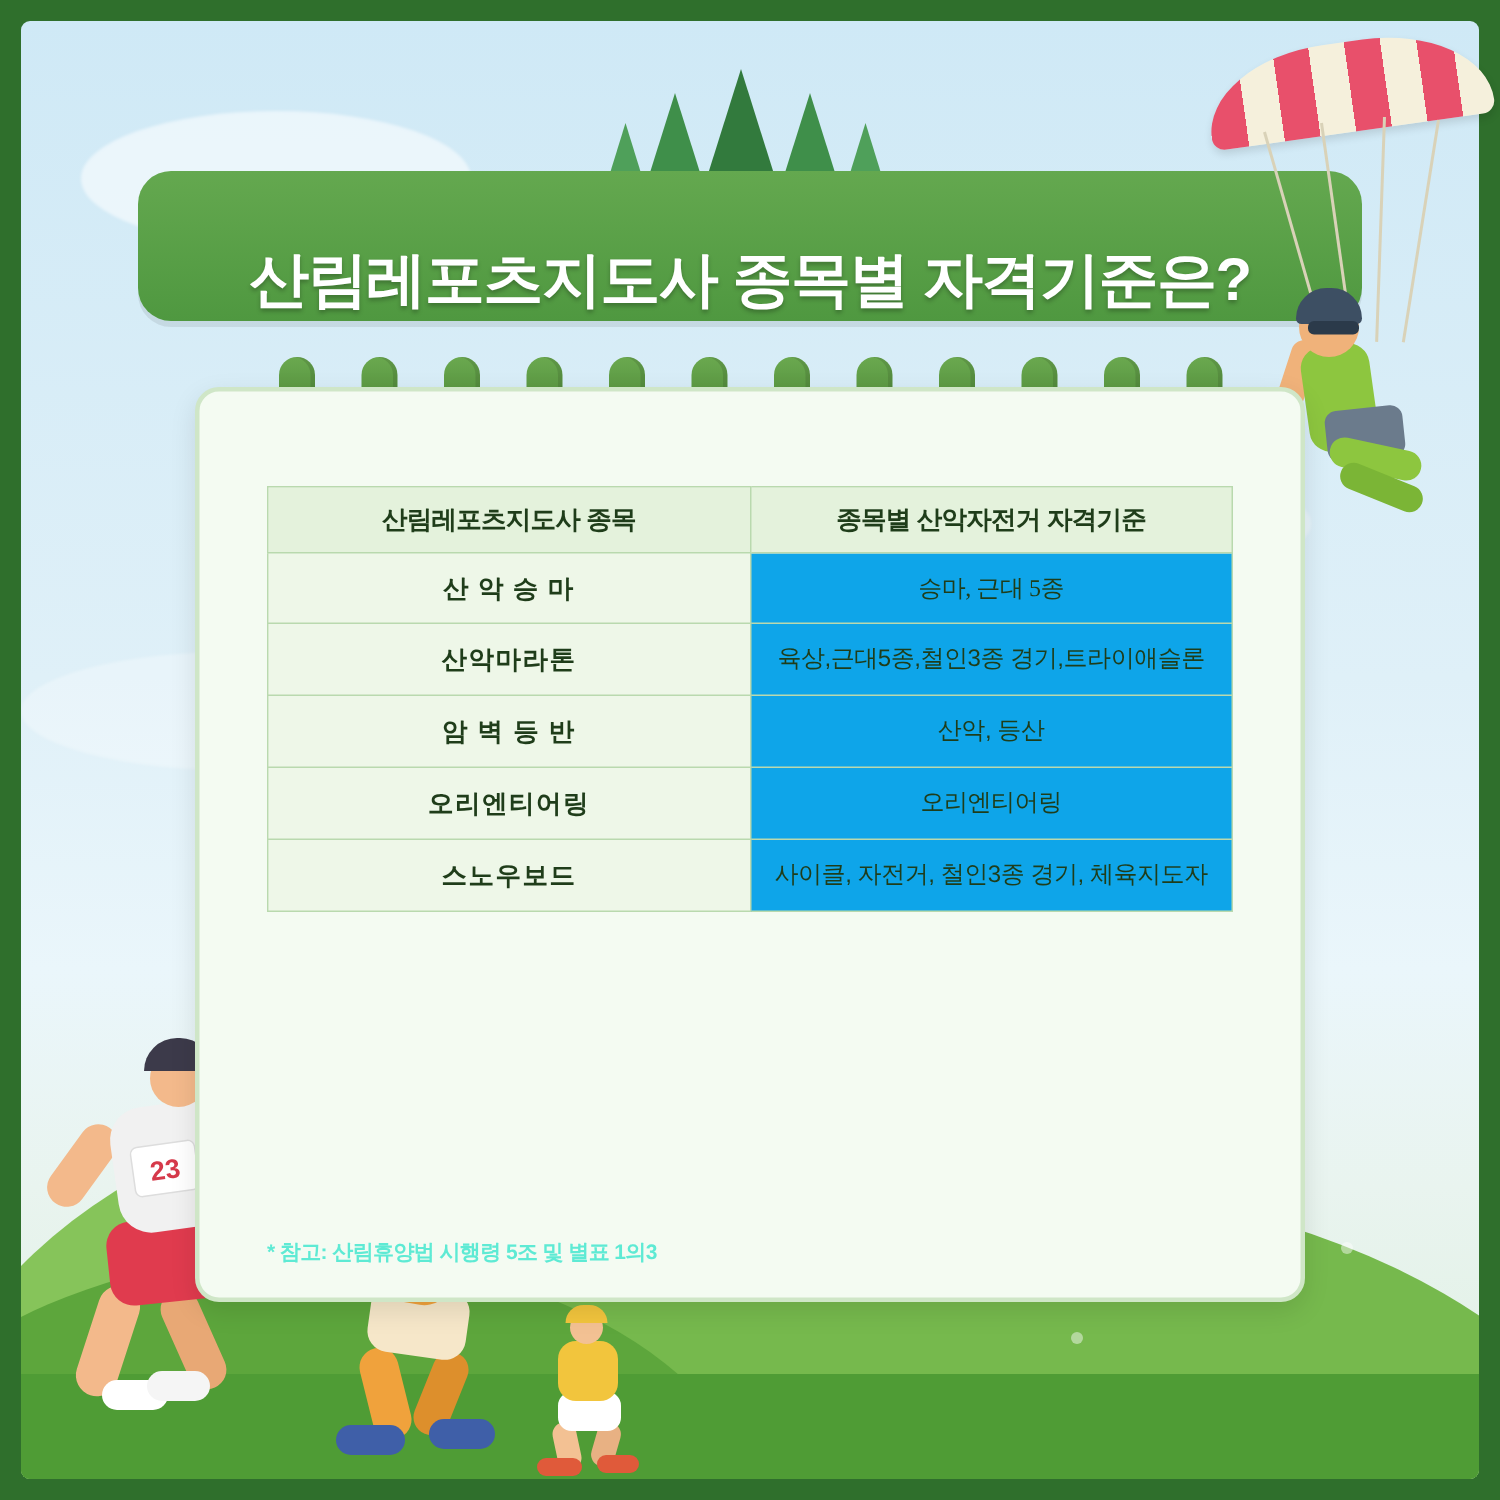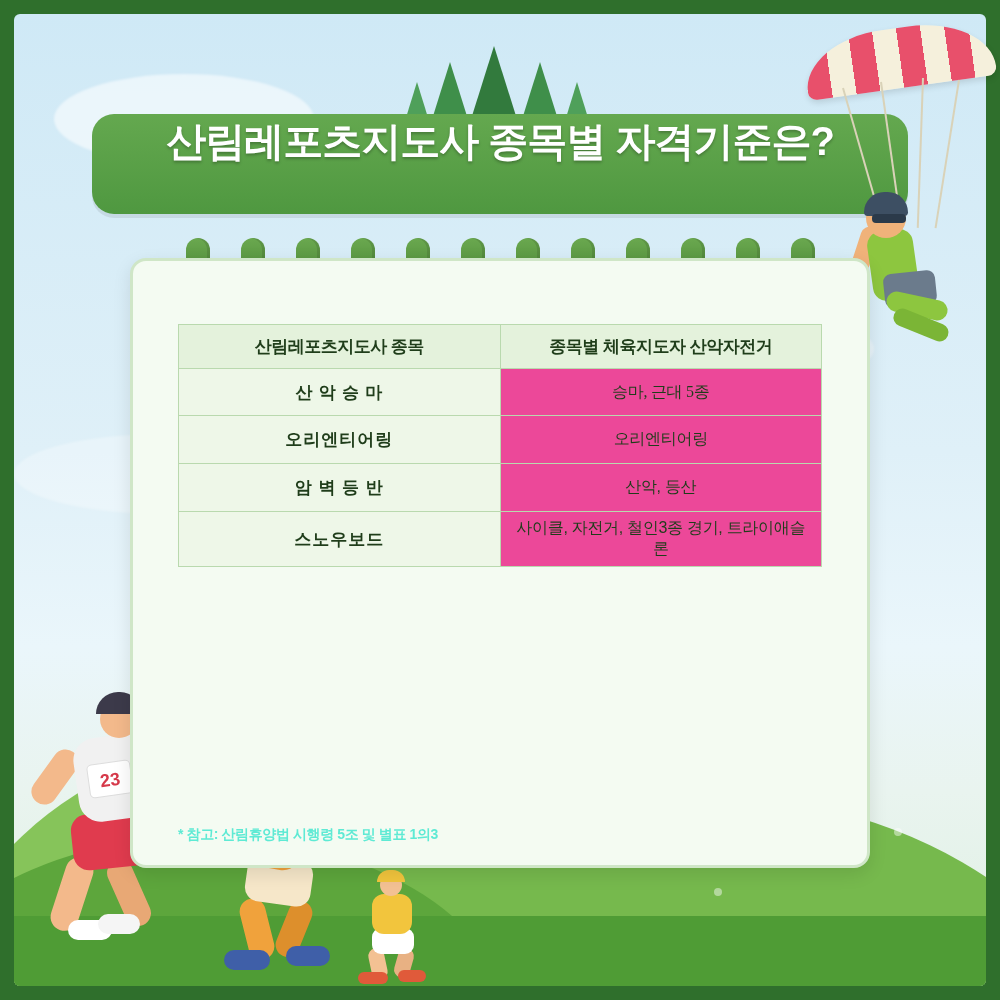--- a/index.html
+++ b/index.html
@@ -68,21 +68,21 @@
   .tree.dark { border-bottom-color: #327a3d; }
 
   
   .title-banner {
     position: absolute;
     left: 92px; top: 114px;
     width: 816px; height: 100px;
     background: linear-gradient(180deg, #64a84f 0%, #4f9840 100%);
     border-radius: 22px;
     box-shadow: 0 4px 0 rgba(0,0,0,0.08);
-    display: flex; align-items: flex-start; justify-content: center;
+    display: flex; align-items: flex-end; justify-content: center;
   }
   .title-text {
     font-size: 40px;
     font-weight: bold;
     color: #ffffff;
     letter-spacing: -1px;
     text-shadow: 0 2px 3px rgba(0,0,0,0.25);
     white-space: nowrap;
   }
 
@@ -137,21 +137,21 @@
     letter-spacing: -0.5px;
   }
   table.qual td.cat {
     background: #eef7e8;
     font-size: 17px;
     font-weight: bold;
     letter-spacing: 1px;
     width: 232px;
   }
   table.qual td.crit {
-    background: #ec4899;
+    background: #0ea5e9;
     font-size: 16px;
     letter-spacing: -0.3px;
     padding: 6px 8px;
   }
   .row-h1 { height: 47px; font-family: Liberation Serif, serif; }
   .row-h2 { height: 67px; }
   .row-h3 { height: 67px; }
   .row-h4 { height: 48px; }
 
   .footnote {
@@ -360,39 +360,43 @@
     <div class="ring"></div>
   </div>
 
   <div class="notebook"></div>
 
   <div class="table-wrap">
     <table class="qual">
       <thead>
         <tr>
           <th>산림레포츠지도사 종목</th>
-          <th>종목별 체육지도자 산악자전거</th>
+          <th>종목별 산악자전거 자격기준</th>
         </tr>
       </thead>
       <tbody>
         <tr class="row-h1">
           <td class="cat">산 악 승 마</td>
           <td class="crit">승마, 근대 5종</td>
         </tr>
         <tr class="row-h4">
-          <td class="cat">오리엔티어링</td>
-          <td class="crit">오리엔티어링</td>
+          <td class="cat">산악마라톤</td>
+          <td class="crit">육상,근대5종,철인3종 경기,트라이애슬론</td>
         </tr>
         <tr class="row-h4">
           <td class="cat">암 벽 등 반</td>
           <td class="crit">산악, 등산</td>
         </tr>
         <tr class="row-h4">
+          <td class="cat">오리엔티어링</td>
+          <td class="crit">오리엔티어링</td>
+        </tr>
+        <tr class="row-h4">
           <td class="cat">스노우보드</td>
-          <td class="crit">사이클, 자전거, 철인3종 경기, 트라이애슬론</td>
+          <td class="crit">사이클, 자전거, 철인3종 경기, 체육지도자</td>
         </tr>
       </tbody>
     </table>
   </div>
 
   <div class="footnote">* 참고: 산림휴양법  시행령 5조 및 별표 1의3</div>
 
 </div>
 
 </body></html>

